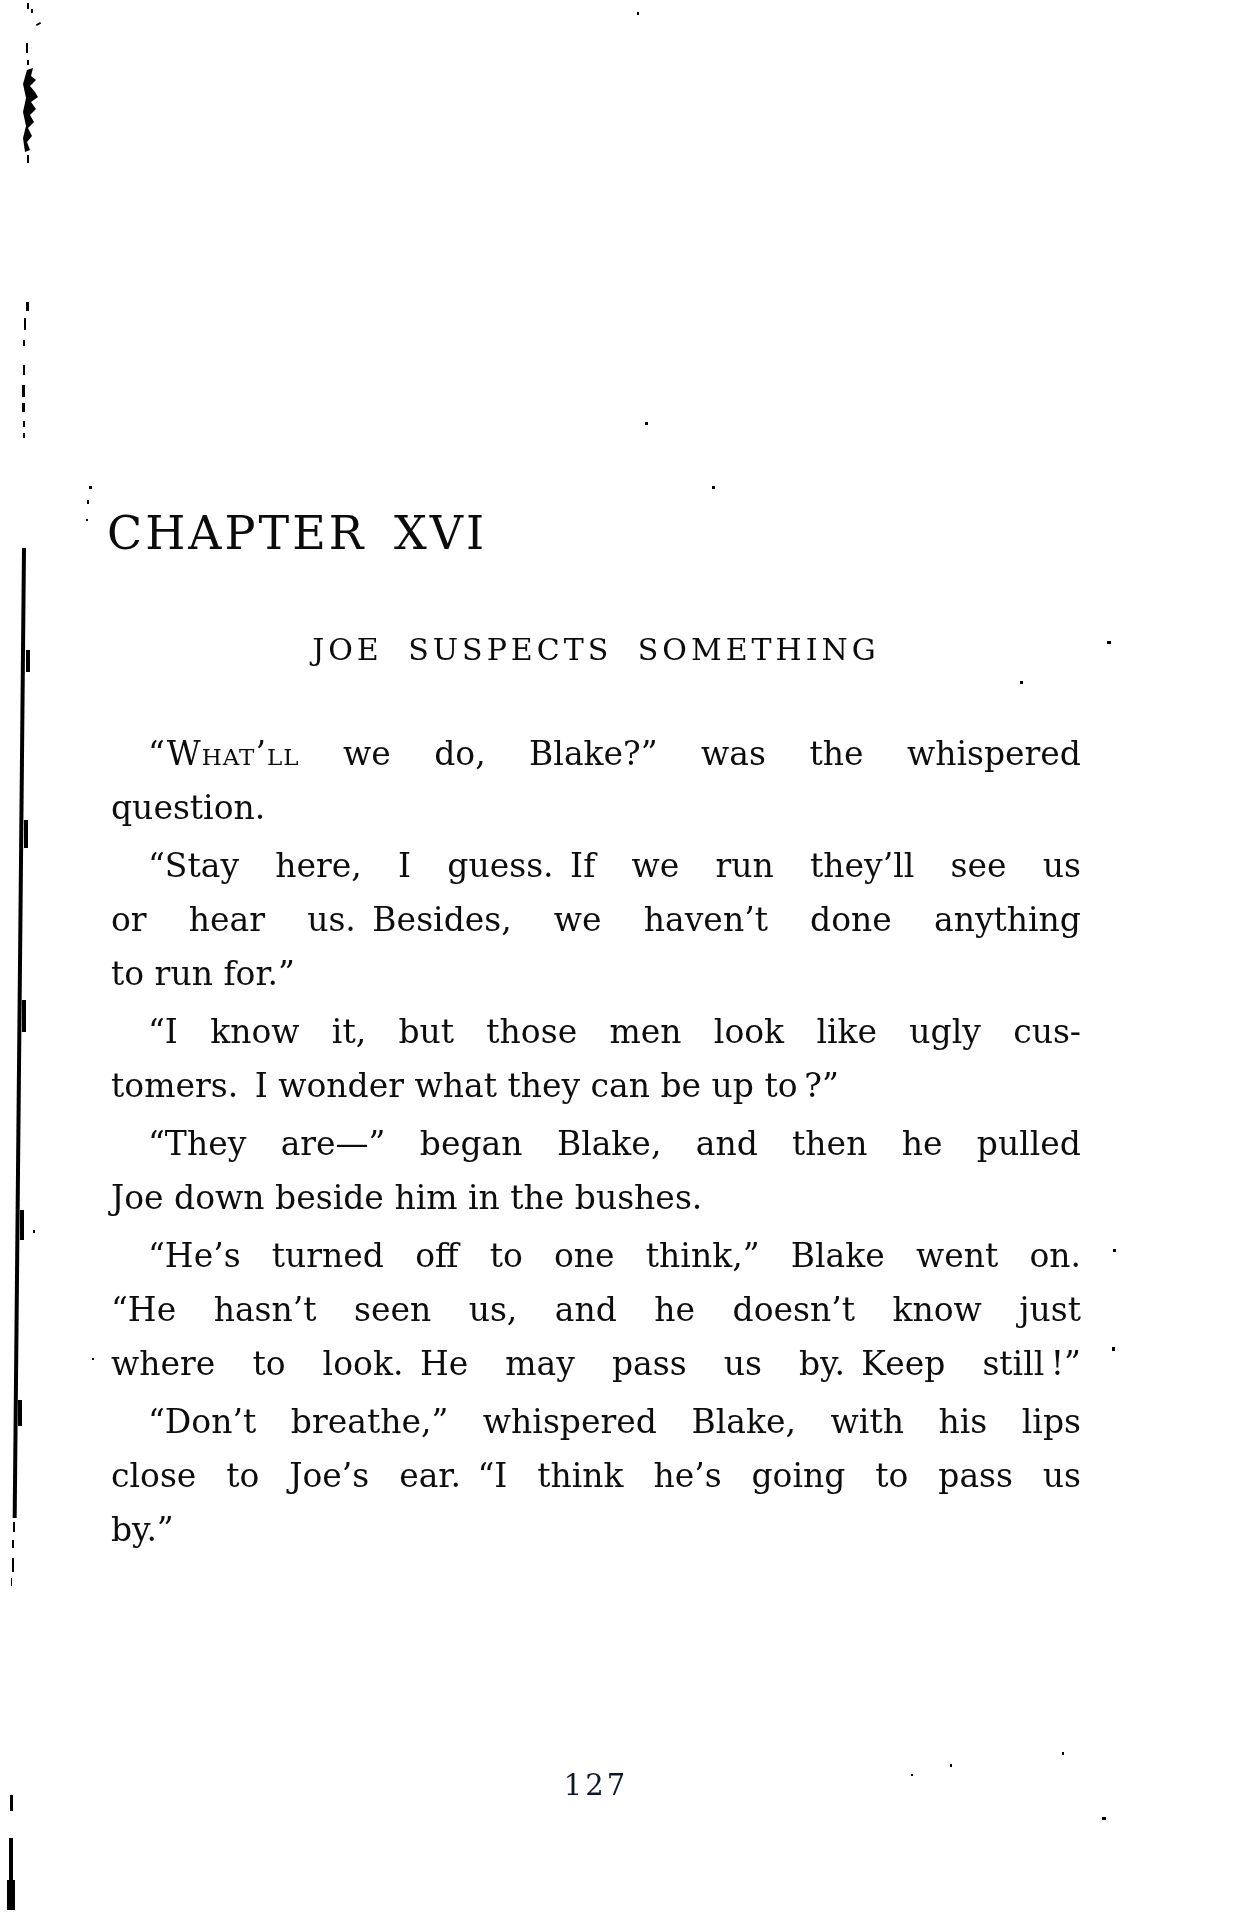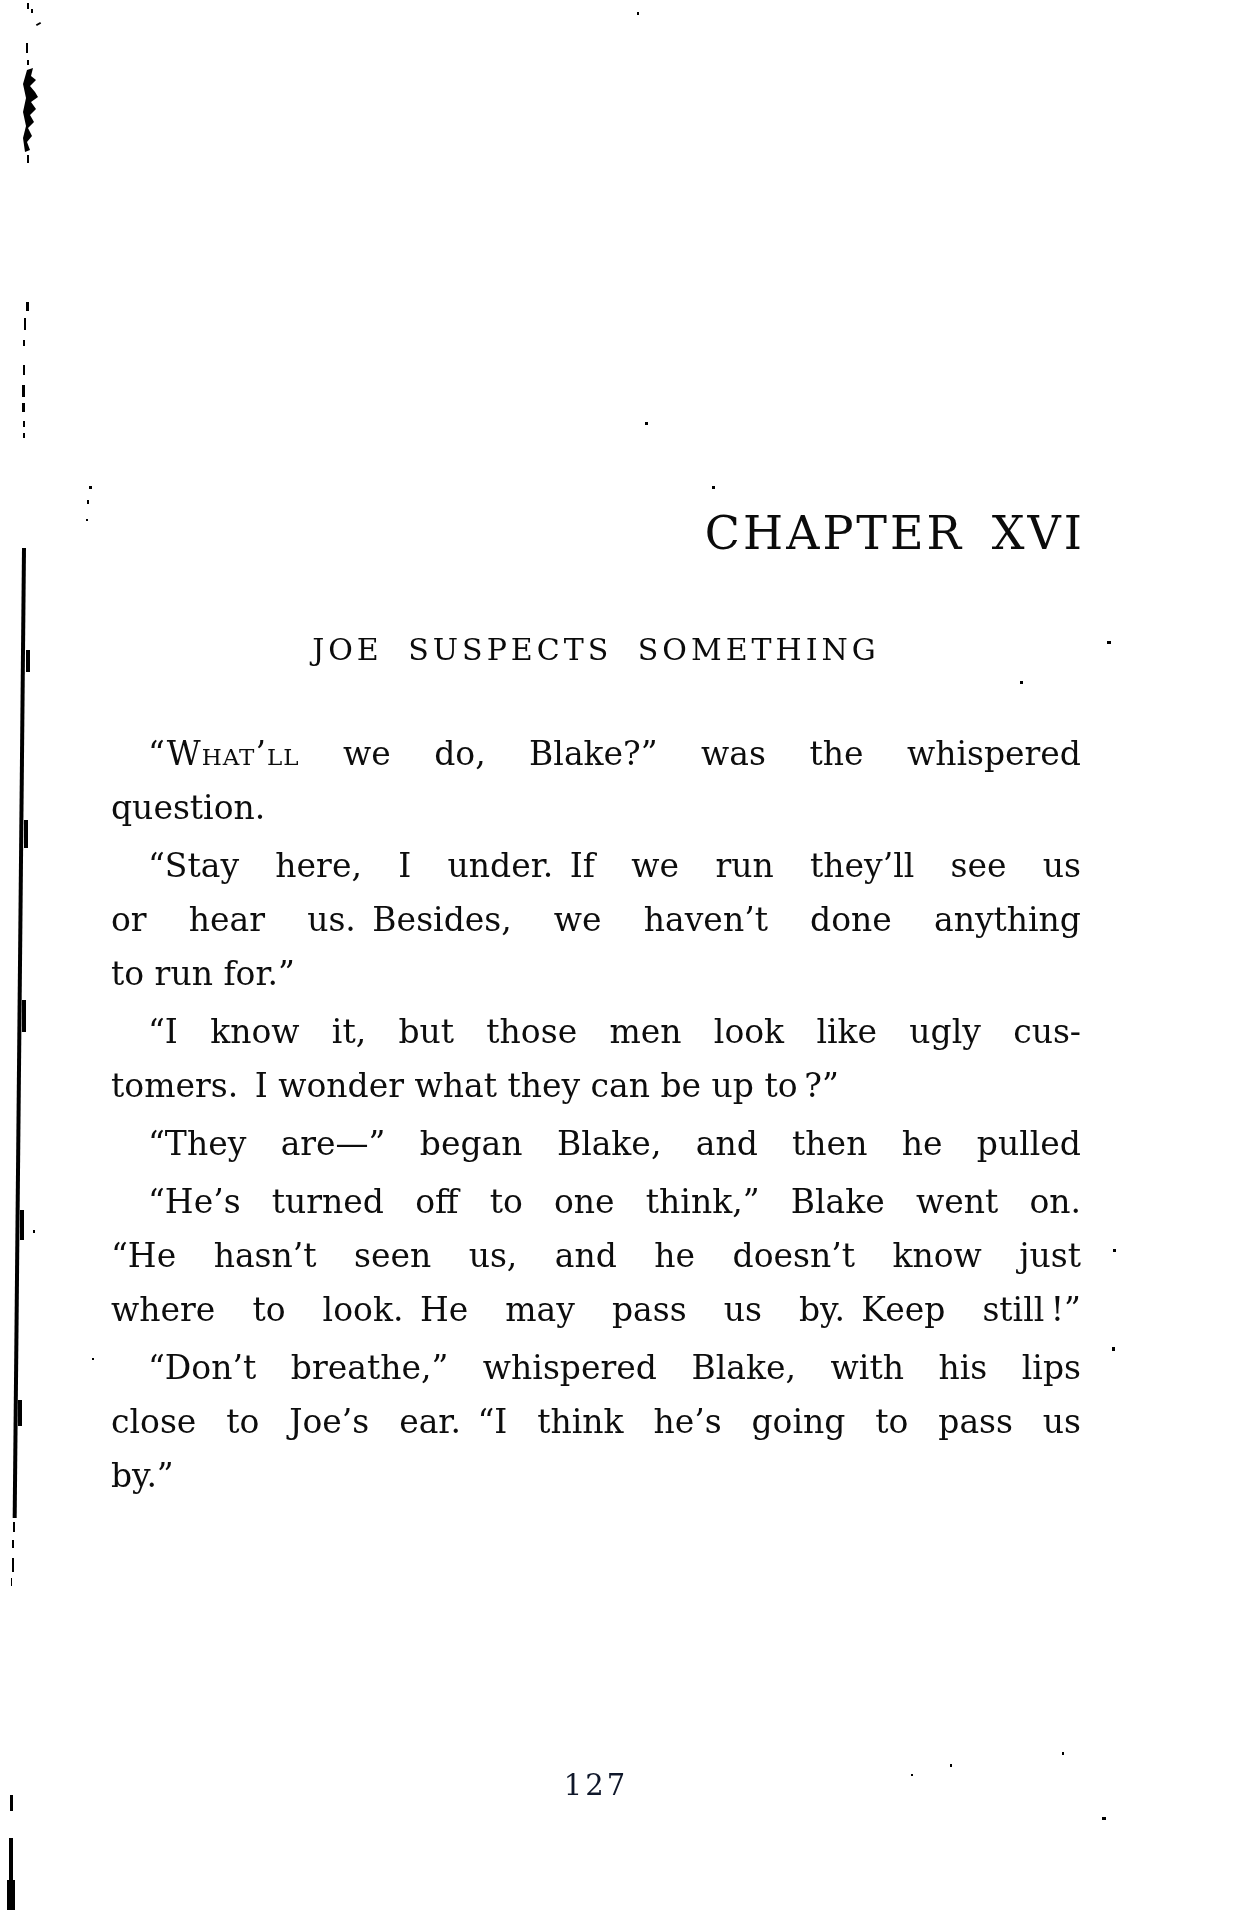--- a/index.html
+++ b/index.html
@@ -8,21 +8,21 @@
     background:#ffffff;
     position:relative;
     overflow:hidden;
     font-family:"DejaVu Serif","Liberation Serif",serif;
     color:#0e0e0e;
     -webkit-font-smoothing:none;
   }
   .page{position:absolute;inset:0;}
   .chapter-title{
     position:absolute;left:107px;top:508px;width:978px;
-    text-align:right;font-size:46px;line-height:50px;
+    text-align:left;font-size:46px;line-height:50px;
     letter-spacing:3px;word-spacing:10px;color:#0b0b0b;
   }
   .section-title{
     position:absolute;left:107px;top:631px;width:978px;
     text-align:center;font-size:30px;line-height:38px;
     letter-spacing:4px;word-spacing:12px;color:#0b0b0b;
   }
   .body-text{
     position:absolute;left:107px;top:723px;width:978px;
     font-size:33px;color:#0d0d0d;
@@ -51,30 +51,31 @@
   <div class="chapter-title">CHAPTER XVI</div>
 
   <div class="section-title">JOE SUSPECTS SOMETHING</div>
 
   <div class="body-text">
       <div class="paragraph">
         <div class="line indent just"><span class="smallcaps">“What’ll</span><span> we do, Blake?” was the whispered</span></div>
         <div class="line">question.</div>
       </div>
       <div class="paragraph">
-        <div class="line indent just">“Stay here, I under. If we run they’ll see us</div>
+        <div class="line indent just">“Stay here, I guess. If we run they’ll see us</div>
         <div class="line just">or hear us. Besides, we haven’t done anything</div>
         <div class="line">to run for.”</div>
       </div>
       <div class="paragraph">
         <div class="line indent just">“I know it, but those men look like ugly cus-</div>
         <div class="line">tomers. I wonder what they can be up to ?”</div>
       </div>
       <div class="paragraph">
         <div class="line indent just">“They are—” began Blake, and then he pulled</div>
+        <div class="line">Joe down beside him in the bushes.</div>
       </div>
       <div class="paragraph">
         <div class="line indent just">“He’s turned off to one think,” Blake went on.</div>
         <div class="line just">“He hasn’t seen us, and he doesn’t know just</div>
         <div class="line just">where to look. He may pass us by. Keep still !”</div>
       </div>
       <div class="paragraph">
         <div class="line indent just">“Don’t breathe,” whispered Blake, with his lips</div>
         <div class="line just">close to Joe’s ear. “I think he’s going to pass us</div>
         <div class="line">by.”</div>

